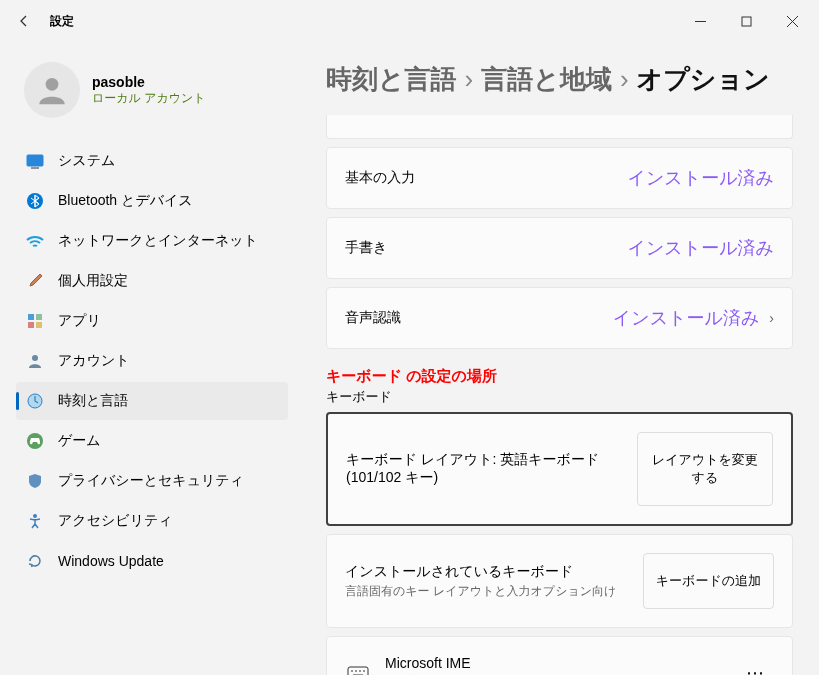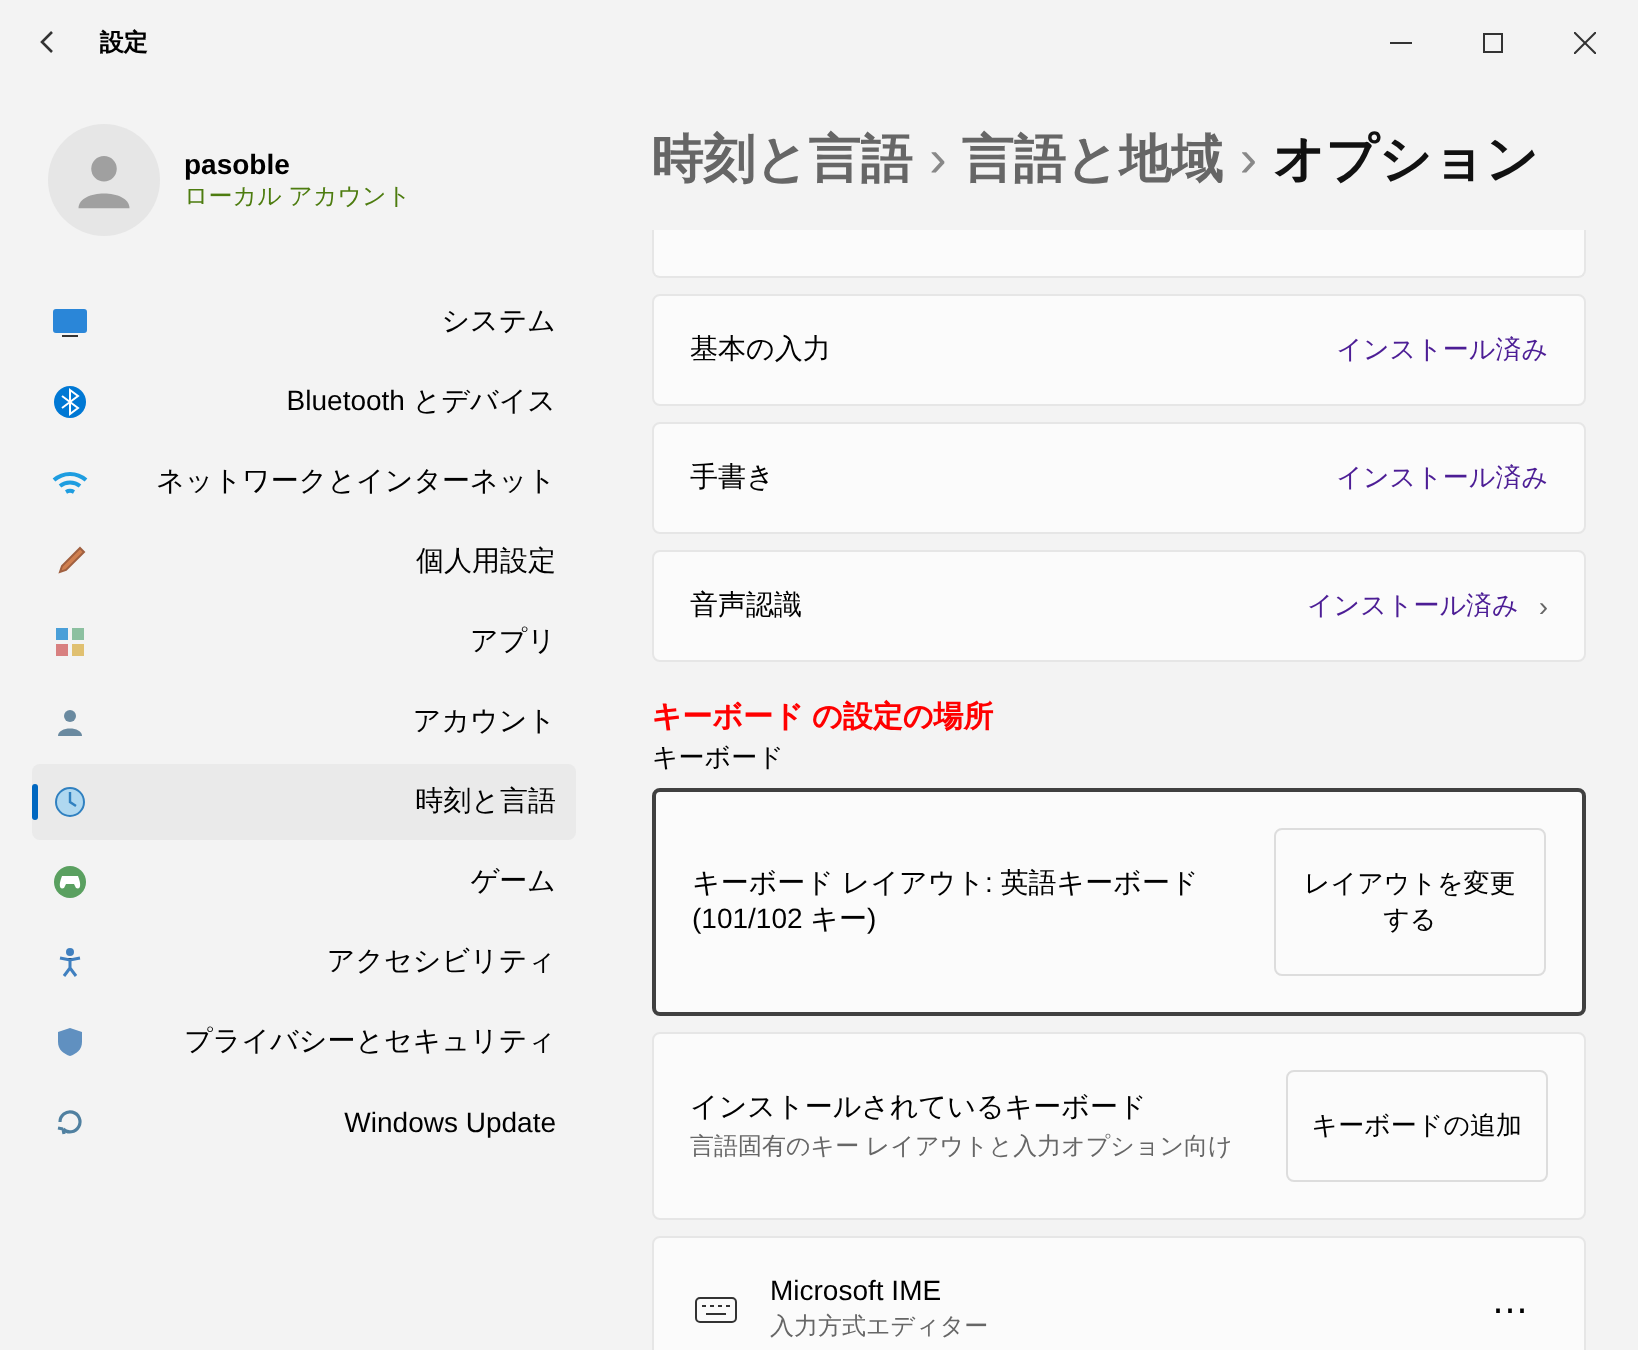--- a/index.html
+++ b/index.html
@@ -13,32 +13,32 @@
 .sidebar { width: 300px; padding: 0 12px 15px 16px; display: flex; flex-direction: column; }
 .user { display: flex; align-items: center; gap: 12px; padding: 20px 8px 18px 8px; }
 .avatar { width: 56px; height: 56px; border-radius: 50%; background: #e6e6e6; display: flex; align-items: center; justify-content: center; }
 .avatar svg { width: 34px; height: 34px; }
 .user-name { font-weight: 600; font-size: 14px; }
 .user-sub { font-size: 12px; color: #4d7c0f; }
 .search { margin: 8px 2px 12px 2px; position: relative; }
 .search input { width: 100%; height: 34px; border: none; border-bottom: 1px solid #888; background: #fbfbfb; padding: 0 36px 0 12px; font-size: 14px; border-radius: 4px 4px 0 0; outline: none; }
 .search-icon { position: absolute; right: 10px; top: 8px; pointer-events: none; }
 .nav { display: flex; flex-direction: column; gap: 2px; margin-top: 6px; }
-.nav-item { display: flex; align-items: center; gap: 14px; height: 38px; padding: 0 10px; border-radius: 4px; cursor: pointer; font-size: 14px; position: relative; justify-content: space-between; }
+.nav-item { display: flex; align-items: center; gap: 14px; height: 38px; padding: 0 10px; border-radius: 4px; cursor: pointer; font-size: 14px; position: relative; }
 .nav-item.active { background: #eaeaea; }
 .nav-item.active::before { content: ""; position: absolute; left: 0; top: 10px; bottom: 10px; width: 3px; background: #0067c0; border-radius: 2px; }
 .nav-icon { width: 18px; height: 18px; display: flex; align-items: center; justify-content: center; }
 .content { flex: 1; padding: 20px 26px 0 26px; overflow-y: auto; }
 .breadcrumb { display: flex; align-items: center; flex-wrap: wrap; gap: 8px; font-size: 26px; margin-bottom: 18px; }
 .crumb { color: #666; font-weight: 600; cursor: pointer; }
 .crumb-sep { color: #888; }
 .crumb-current { font-weight: 600; color: #111; }
 .card { background: #fbfbfb; border: 1px solid #e6e6e6; border-radius: 4px; padding: 18px 18px; margin-bottom: 8px; display: flex; align-items: center; justify-content: space-between; font-size: 14px; }
 .card-partial-top { height: 24px; padding: 0 18px; border-bottom-left-radius: 4px; border-bottom-right-radius: 4px; border-top: none; border-top-left-radius: 0; border-top-right-radius: 0; }
-.status { color: #4c1d95; font-size: 13px; }
+.status { color: #8b5cf6; font-size: 18px; }
 .status-row { display: flex; align-items: center; gap: 10px; }
 .annotation { color: #ff0000; font-weight: 700; font-size: 15px; margin-top: 18px; margin-bottom: 2px; }
 .section-label { font-size: 13px; margin-bottom: 6px; }
 .red-box { border: 2px solid #404040; }
 .card-label { font-size: 14px; }
 .sub-desc { font-size: 12px; color: #666; margin-top: 2px; }
 .action-btn { background: #fbfbfb; border: 1px solid #ddd; border-radius: 4px; padding: 18px 12px; font-size: 13px; cursor: pointer; }
 .kb-icon { width: 26px; display: flex; align-items: center; justify-content: center; }
 .left-col { display: flex; align-items: center; gap: 14px; }
 .more-btn { font-size: 18px; letter-spacing: 2px; cursor: pointer; padding: 4px 8px; }
@@ -159,33 +159,33 @@
             <svg width="18" height="18" viewBox="0 0 18 18">
               <circle cx="9" cy="9" r="8" fill="#5aa060"></circle>
               <path d="M5 6 C3 11 4 13 6 12 L7 10 H11 L12 12 C14 13 15 11 13 6 Z" fill="#fff"></path>
             </svg>
           </span>
         <span>ゲーム</span>
       </div>
       <div class="nav-item">
         <span class="nav-icon">
             <svg width="18" height="18" viewBox="0 0 18 18">
+              <path d="M9 2 L15 4 V9 C15 13 12 15 9 16 C6 15 3 13 3 9 V4 Z" fill="#6090c0"></path>
+            </svg>
+          </span>
+        <span>プライバシーとセキュリティ</span>
+      </div>
+      <div class="nav-item">
+        <span class="nav-icon">
+            <svg width="18" height="18" viewBox="0 0 18 18">
               <circle cx="9" cy="4" r="2" fill="#4080c0"></circle>
               <path d="M4 7 L9 8 L14 7 M9 8 V12 M9 12 L6 16 M9 12 L12 16" stroke="#4080c0" stroke-width="1.5"></path>
             </svg>
           </span>
         <span>アクセシビリティ</span>
-      </div>
-      <div class="nav-item">
-        <span class="nav-icon">
-            <svg width="18" height="18" viewBox="0 0 18 18">
-              <path d="M9 2 L15 4 V9 C15 13 12 15 9 16 C6 15 3 13 3 9 V4 Z" fill="#6090c0"></path>
-            </svg>
-          </span>
-        <span>プライバシーとセキュリティ</span>
       </div>
       <div class="nav-item">
         <span class="nav-icon">
             <svg width="18" height="18" viewBox="0 0 18 18">
               <path d="M4 9 A5 5 0 1 1 5.5 12.5 M5.5 12.5 L3 12 M5.5 12.5 L6 15" stroke="#5080a0" fill="none" stroke-width="1.6"></path>
             </svg>
           </span>
         <span>Windows Update</span>
       </div>
     </div>

